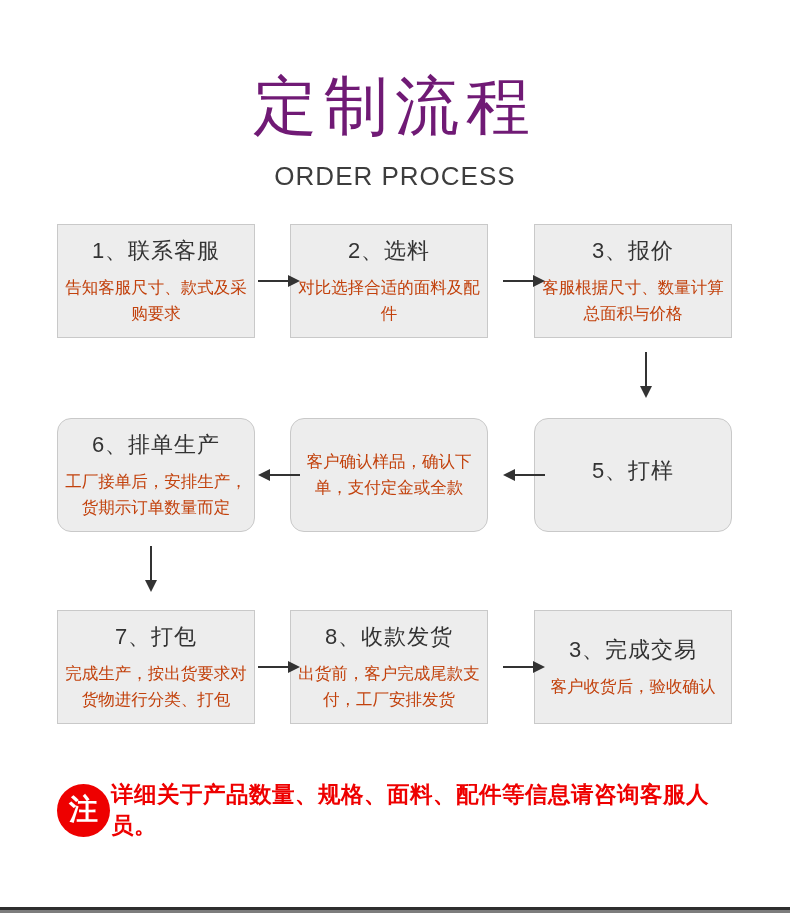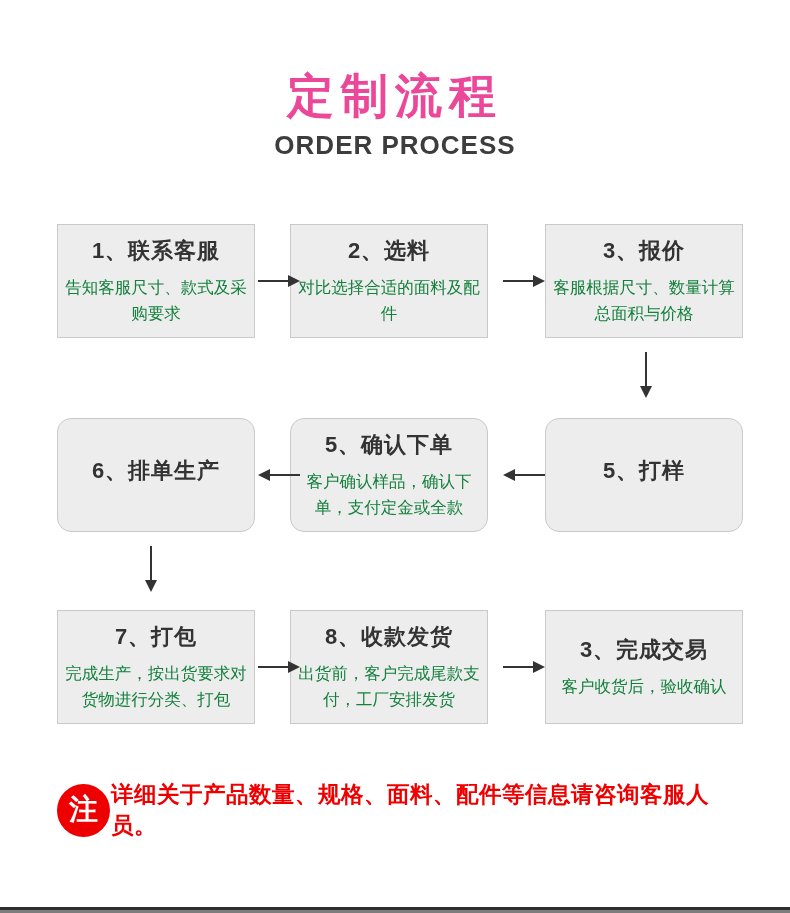--- a/index.html
+++ b/index.html
@@ -1,36 +1,36 @@
 <!DOCTYPE html>
 <html style="--accent-red: #ee0000; --box-bg: #ededed; --box-border: #c9c9c9; --text-dark: #333333;"><head>
 <meta charset="utf-8">
 <style>
   html,body{margin:0;padding:0;background:#fff;}
   body{font-family:"Liberation Sans","DejaVu Sans",sans-serif;}
   #page{position:relative;width:790px;height:913px;background:#ffffff;overflow:hidden;margin:0 auto;}
 
   
   .header{position:absolute;top:68px;left:0;width:790px;text-align:center;}
-  .title{font-size:47px;font-weight:bold;color:#ec4899;letter-spacing:7px;line-height:1.2;}
-  .subtitle{font-size:26px;color:#3d3d3d;letter-spacing:1px;margin-top:6px;font-weight:700;}
+  .title{font-size:64px;font-weight:normal;color:#701a75;letter-spacing:7px;line-height:1.2;}
+  .subtitle{font-size:26px;color:#3d3d3d;letter-spacing:1px;margin-top:16px;font-weight:400;}
 
   
   .step-box{
     position:absolute;width:198px;height:114px;box-sizing:border-box;
     background:var(--box-bg,#ededed);border:1px solid var(--box-border,#c9c9c9);
     display:flex;flex-direction:column;justify-content:center;align-items:center;
     text-align:center;padding:4px 5px;
   }
-  .step-title{font-size:22px;font-weight:bold;color:#333;margin-bottom:9px;letter-spacing:1px;text-align:center;}
-  .step-body{font-size:16.5px;color:#15803d;line-height:1.55;}
+  .step-title{font-size:22px;font-weight:normal;color:#333;margin-bottom:9px;letter-spacing:1px;text-align:center;}
+  .step-body{font-size:16.5px;color:#c2410c;line-height:1.55;}
 
   
   .r1{top:224px;}  .r2{top:418px;border-radius:14px;}  .r3{top:610px;}
-  .c1{left:57px;}  .c2{left:290px;} .c3{left:545px;}
+  .c1{left:57px;}  .c2{left:290px;} .c3{left:534px;}
 
   
   .arrow-h{position:absolute;width:42px;height:14px;display:flex;align-items:center;}
   .arrow-h .shaft{flex:1;height:2px;background:#333;}
   .arrow-h .head-right{width:0;height:0;border-top:6px solid transparent;border-bottom:6px solid transparent;border-left:12px solid #333;}
   .arrow-h .head-left{width:0;height:0;border-top:6px solid transparent;border-bottom:6px solid transparent;border-right:12px solid #333;}
   .arrow-v{position:absolute;width:14px;height:46px;display:flex;flex-direction:column;align-items:center;}
   .arrow-v .shaft{flex:1;width:2px;background:#333;}
   .arrow-v .head-down{width:0;height:0;border-left:6px solid transparent;border-right:6px solid transparent;border-top:12px solid #333;}
 
@@ -79,23 +79,23 @@
       <div class="head-right"></div>
   </div>
 
   <div class="arrow-v" style="left:639px;top:352px;">
     <div class="shaft"></div>
       <div class="head-down"></div>
   </div>
 
   <div class="step-box r2 c1">
     <div class="step-title">6、排单生产</div>
+    <div class="step-body">工厂接单后，安排生产，货期示订单数量而定</div>
   </div>
   <div class="step-box r2 c2">
-    <div class="step-title">5、确认下单</div>
     <div class="step-body">客户确认样品，确认下单，支付定金或全款</div>
   </div>
   <div class="step-box r2 c3">
     <div class="step-title">5、打样</div>
   </div>
   <div class="arrow-h" style="left:258px;top:468px;">
     <div class="head-left"></div>
       <div class="shaft"></div>
   </div>
   <div class="arrow-h" style="left:503px;top:468px;">

